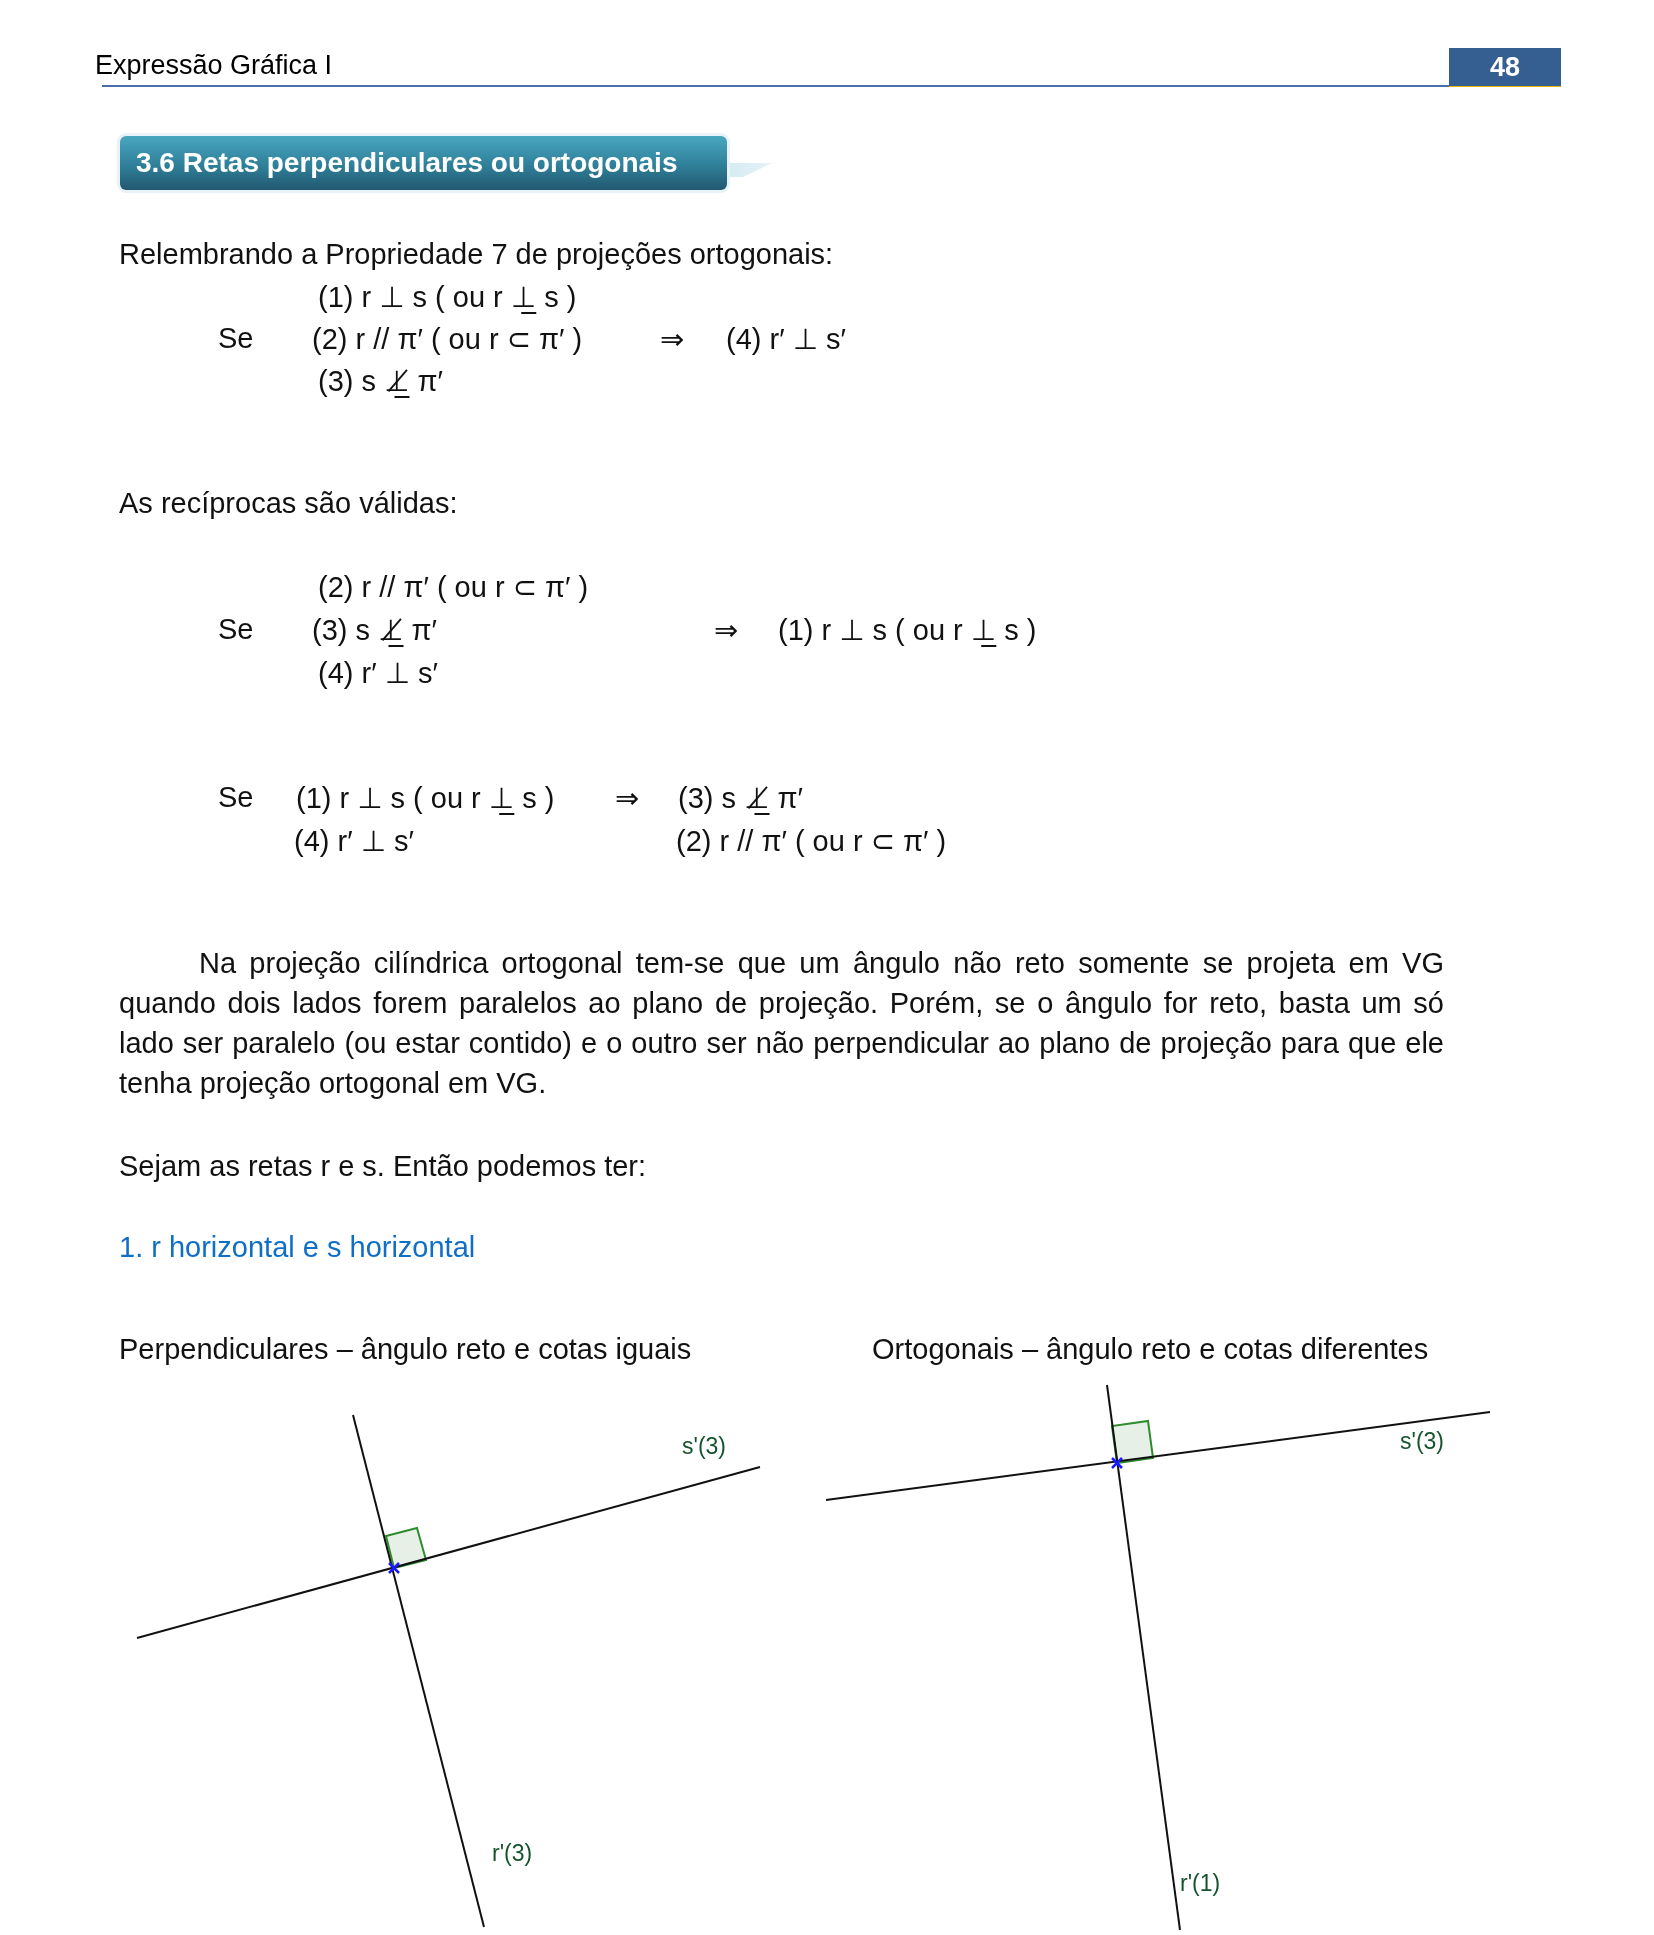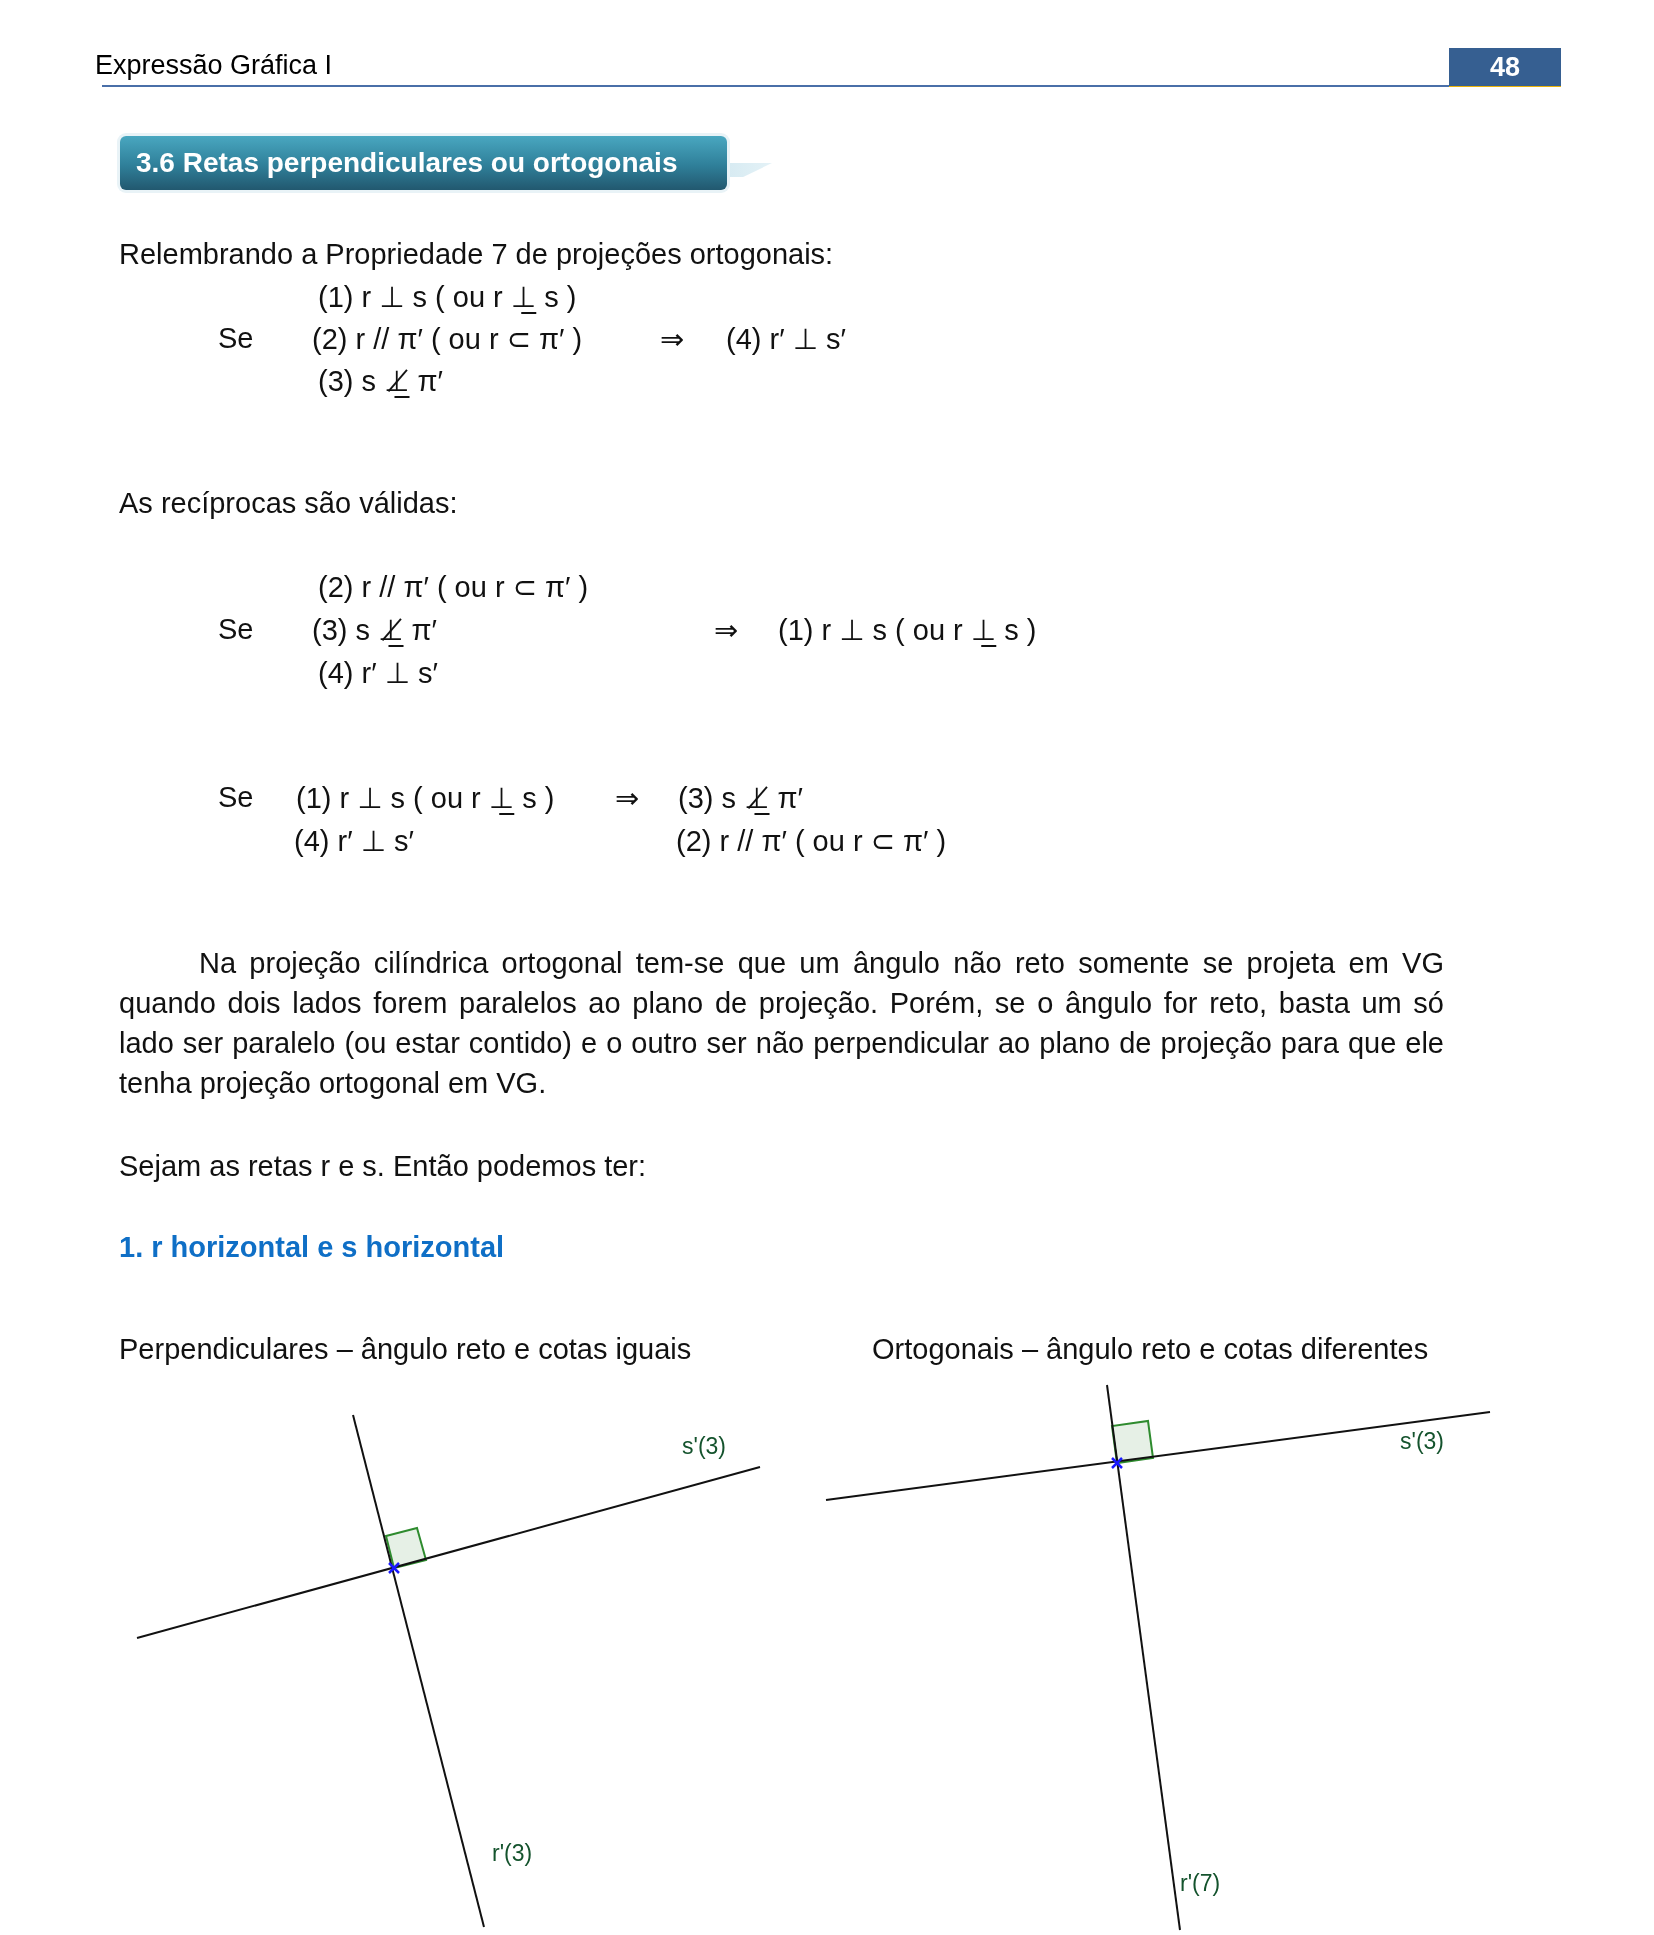--- a/index.html
+++ b/index.html
@@ -12,21 +12,21 @@
                 color: #fff; font-weight: bold; font-size: 27px; text-align: center; line-height: 38px;
                 border-bottom: 1px solid #eab308; }
     .banner-tail2 { left: 700px; top: 163px; width: 72px; height: 14px; background: linear-gradient(90deg,#cfe6ef,#e4f2f7);
                     clip-path: polygon(0 0, 100% 0, 60% 100%, 0 100%); }
     .banner { left: 120px; top: 136px; width: 607px; height: 54px; border-radius: 6px;
               background: linear-gradient(180deg,#49a7c0 0%,#2f7f99 55%,#22586f 100%);
               box-shadow: 0 0 0 3px #e9f3f7; color: #fff; font-weight: bold; font-size: 28px;
               line-height: 54px; padding-left: 16px; box-sizing: border-box; }
     .txt { font-size: 29px; color: #111; }
     .math { font-family: "Liberation Sans", "DejaVu Sans", sans-serif; font-size: 29px; color: #111; }
-    .blue-head { color: #0f6fc6; font-weight: bold; font-size: 29px; }
+    .blue-head { color: #0f6fc6; font-weight: normal; font-size: 29px; }
     .para { left: 119px; top: 943px; width: 1325px; font-size: 29px; line-height: 40px; text-align: justify; white-space: normal; }
     .para .indent { display: inline-block; width: 80px; }
     svg.diag { position: absolute; left: 0; top: 0; }
     .lbl { font-family: "Liberation Sans", "DejaVu Sans", sans-serif; font-size: 23px; color: #14532d; }
   </style>
 </head>
 <body>
 
 <div class="abs hdr-title">Expressão Gráfica I</div>
 <div class="abs hdr-rule"></div>
@@ -88,13 +88,13 @@
     <g stroke="#1a1aff" stroke-width="2.5">
       <line x1="1112" y1="1458" x2="1122" y2="1468"></line>
       <line x1="1122" y1="1458" x2="1112" y2="1468"></line>
     </g>
   </g>
 </svg>
 
 <div class="abs lbl" style="left:682px; top:1433px;">s'(3)</div>
 <div class="abs lbl" style="left:492px; top:1840px;">r'(3)</div>
 <div class="abs lbl" style="left:1400px; top:1428px;">s'(3)</div>
-<div class="abs lbl" style="left:1180px; top:1870px;">r'(7)</div>
+<div class="abs lbl" style="left:1180px; top:1870px;">r'(1)</div>
 
 </body></html>

